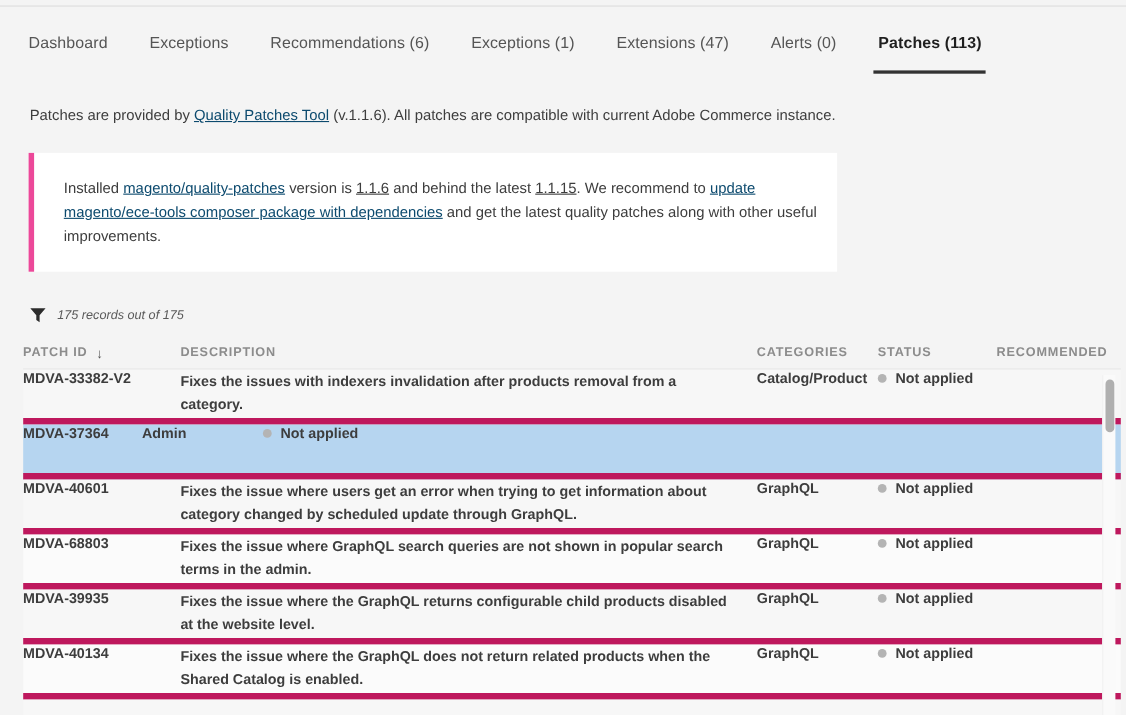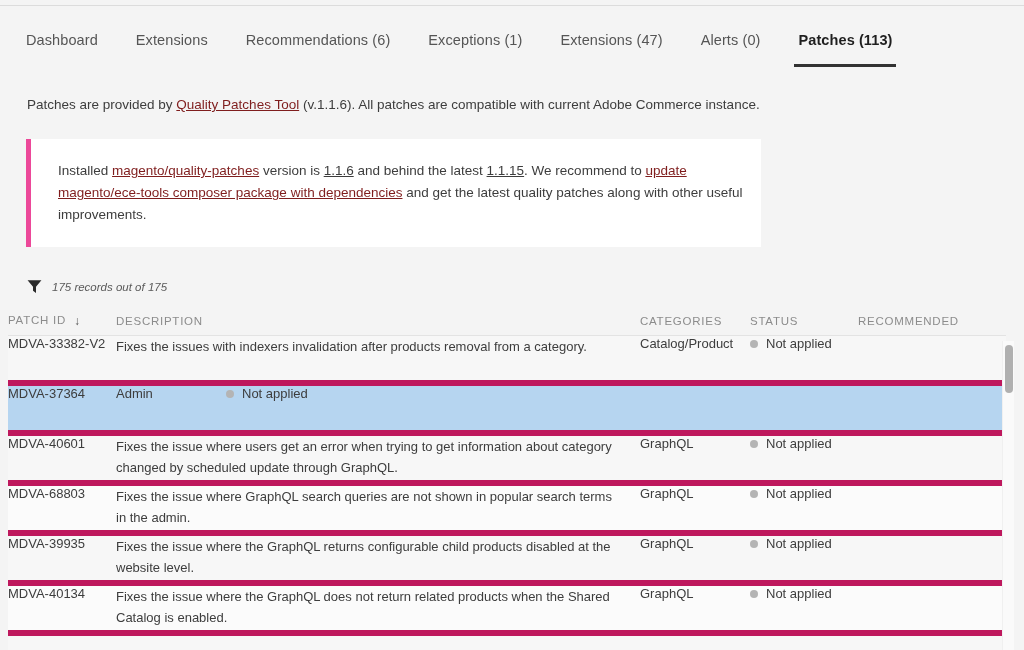--- a/index.html
+++ b/index.html
@@ -50,21 +50,21 @@
     height: 3px; background: #323232;
   }
 
   
   .intro {
     position: absolute; top: 97px; left: 27px;
     font-size: 13.5px; color: #3d3d3d;
     white-space: nowrap;
   }
   .intro a, .banner a.blue {
-    color: #7f1d1d;
+    color: #0c4a6e;
     text-decoration: underline;
   }
   .ver {
     color: #3d3d3d;
     text-decoration: underline;
   }
 
   
   .banner {
     position: absolute; top: 139px; left: 26px;
@@ -88,39 +88,40 @@
   .funnel {
     width: 15px; height: 15px; margin-right: 10px;
     display: block;
   }
   .records {
     font-size: 11.5px; font-style: italic; color: #5a5a5a;
   }
 
   
   .table {
-    position: absolute; top: 307px; left: 8px;
+    position: absolute; top: 307px; left: 21px;
     width: 998px; height: 343px;
     overflow: hidden;
+    font-weight: bold;
   }
   .thead {
     display: flex; align-items: center;
     height: 29px;
     padding-left: 0;
     border-bottom: 1px solid #e3e3e3;
   }
   .th {
     font-size: 11.5px; color: #8c8c8c;
     letter-spacing: .75px;
     text-transform: uppercase;
     white-space: nowrap;
     cursor: pointer;
   }
   .c-id   { width: 108px; flex: 0 0 108px; }
-  .c-desc { width: 524px; flex: 0 0 524px; }
+  .c-desc { width: 524px; flex: 0 0 524px; margin-left: 35px; }
   .c-cat  { width: 110px; flex: 0 0 110px; }
   .c-stat { width: 108px; flex: 0 0 108px; }
   .c-rec  { width: 130px; flex: 0 0 130px; }
   .sort-arrow {
     display: inline-block;
     margin-left: 8px;
     font-size: 12px;
     color: #555;
     vertical-align: -1px;
   }
@@ -160,21 +161,21 @@
 </style>
 </head>
 <body>
 
 <div id="app">
 
   <div class="top-rule"></div>
 
   <div class="tabbar">
       <div class="tab">Dashboard</div>
-      <div class="tab">Extensions</div>
+      <div class="tab">Exceptions</div>
       <div class="tab">Recommendations (6)</div>
       <div class="tab">Exceptions (1)</div>
       <div class="tab">Extensions (47)</div>
       <div class="tab">Alerts (0)</div>
       <div class="tab active">Patches (113)</div>
     </div>
 
   <div class="intro">
     <span>Patches are provided by </span><a href="#">Quality Patches Tool</a><span> (v.1.1.6). All patches are compatible with current Adobe Commerce instance.</span>
   </div>

